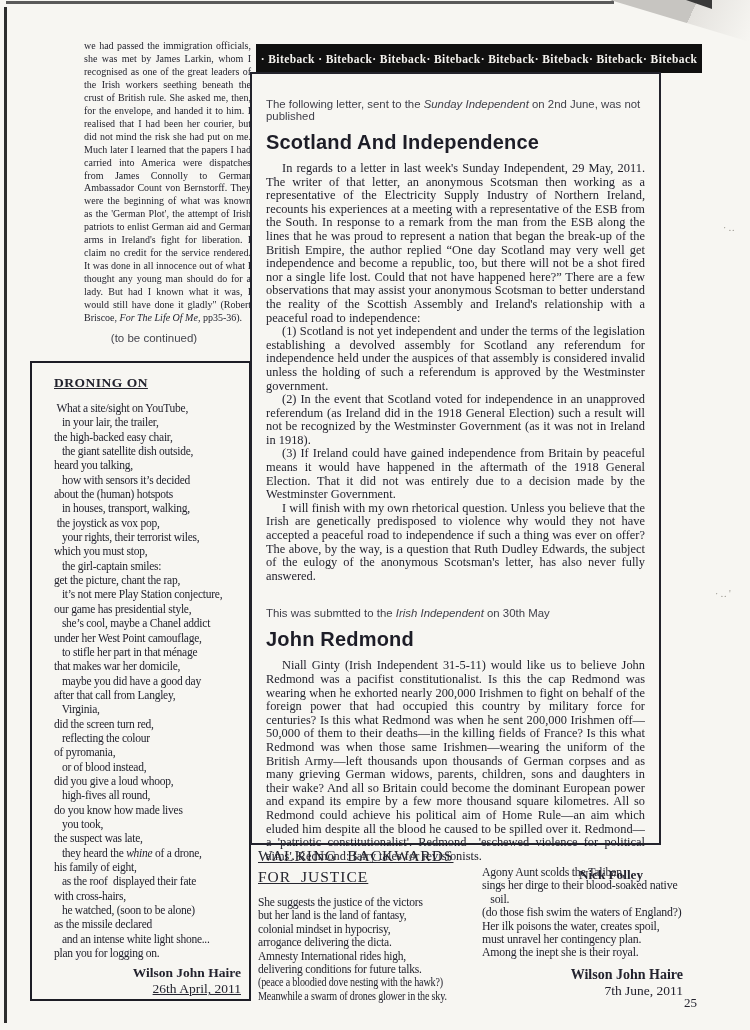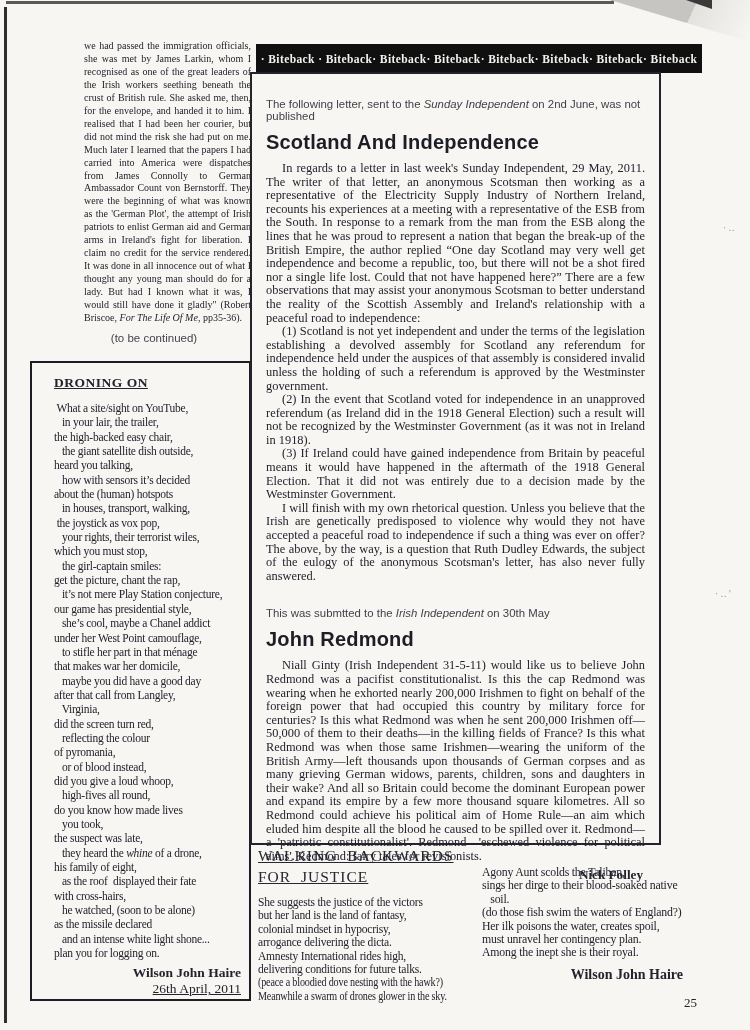--- a/index.html
+++ b/index.html
@@ -176,15 +176,16 @@
 
   <div class="line">Agony Aunt scolds the Taliban,</div>
       <div class="line">sings her dirge to their blood-soaked native</div>
       <div class="line">   soil.</div>
       <div class="line">(do those fish swim the waters of England?)</div>
       <div class="line">Her ilk poisons the water, creates spoil,</div>
       <div class="line">must unravel her contingency plan.</div>
       <div class="line">Among the inept she is their royal.</div>
     </div>
   <div class="sig">Wilson John Haire</div>
+  <div class="date">7th June, 2011</div>
 </div>
 
 <div class="page-number">25</div>
 
 </body></html>

